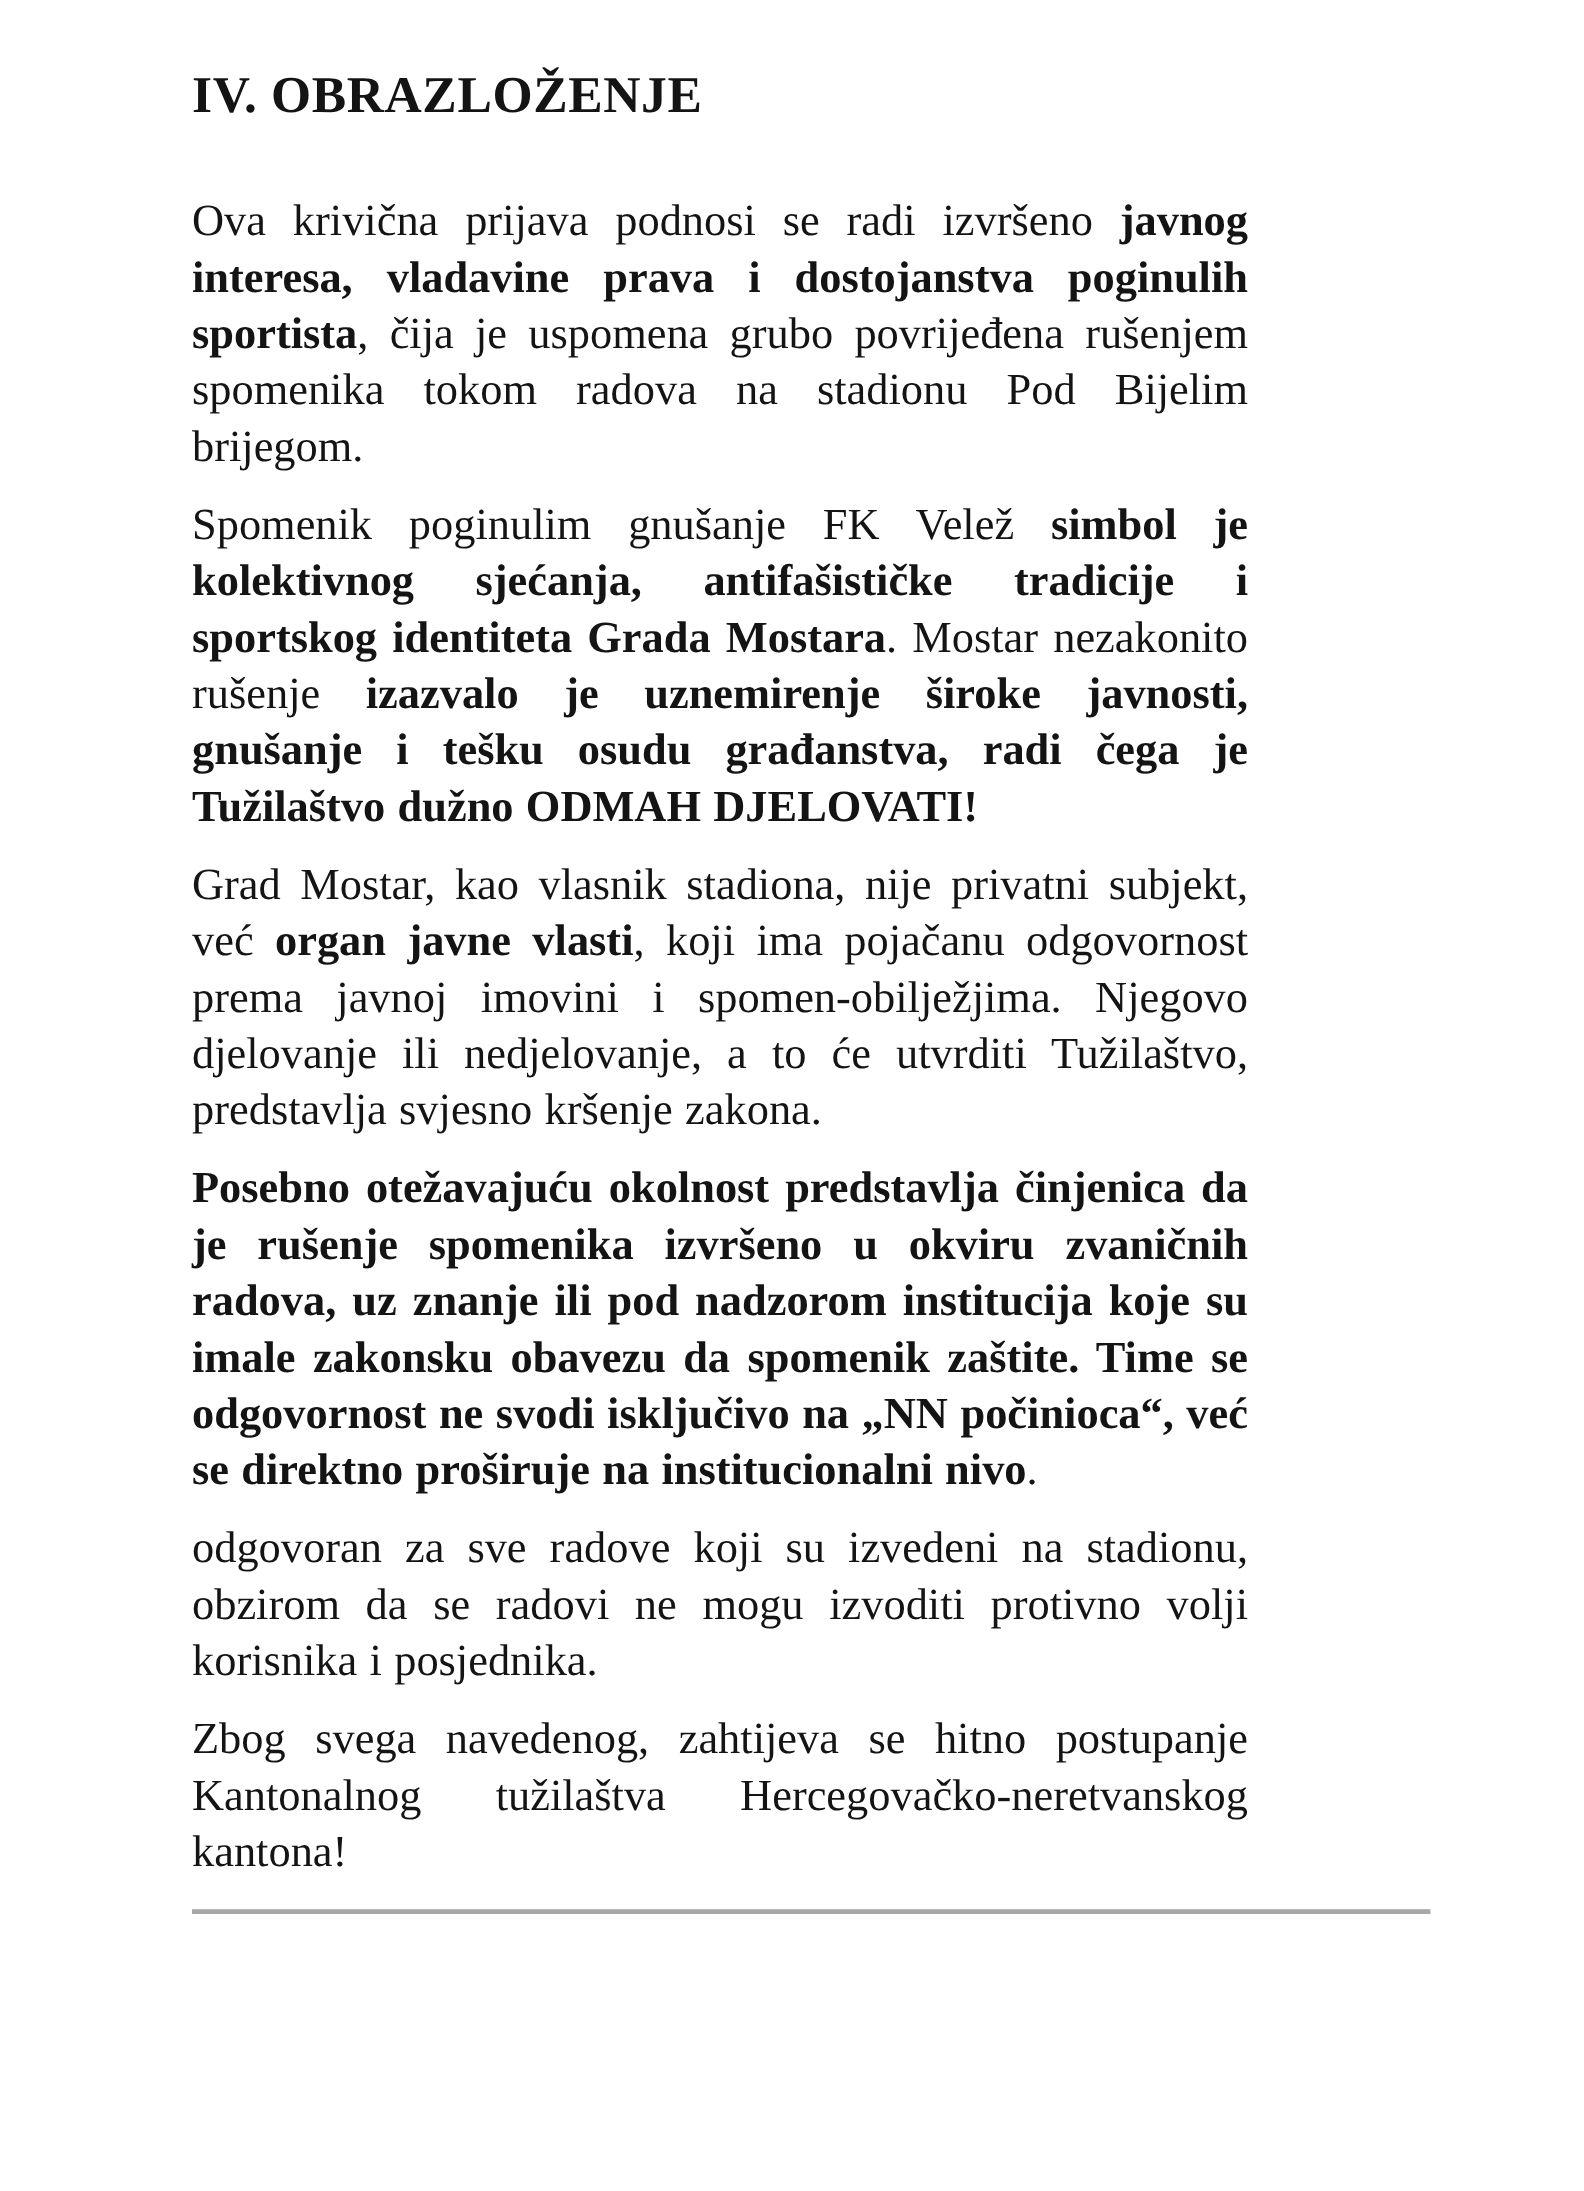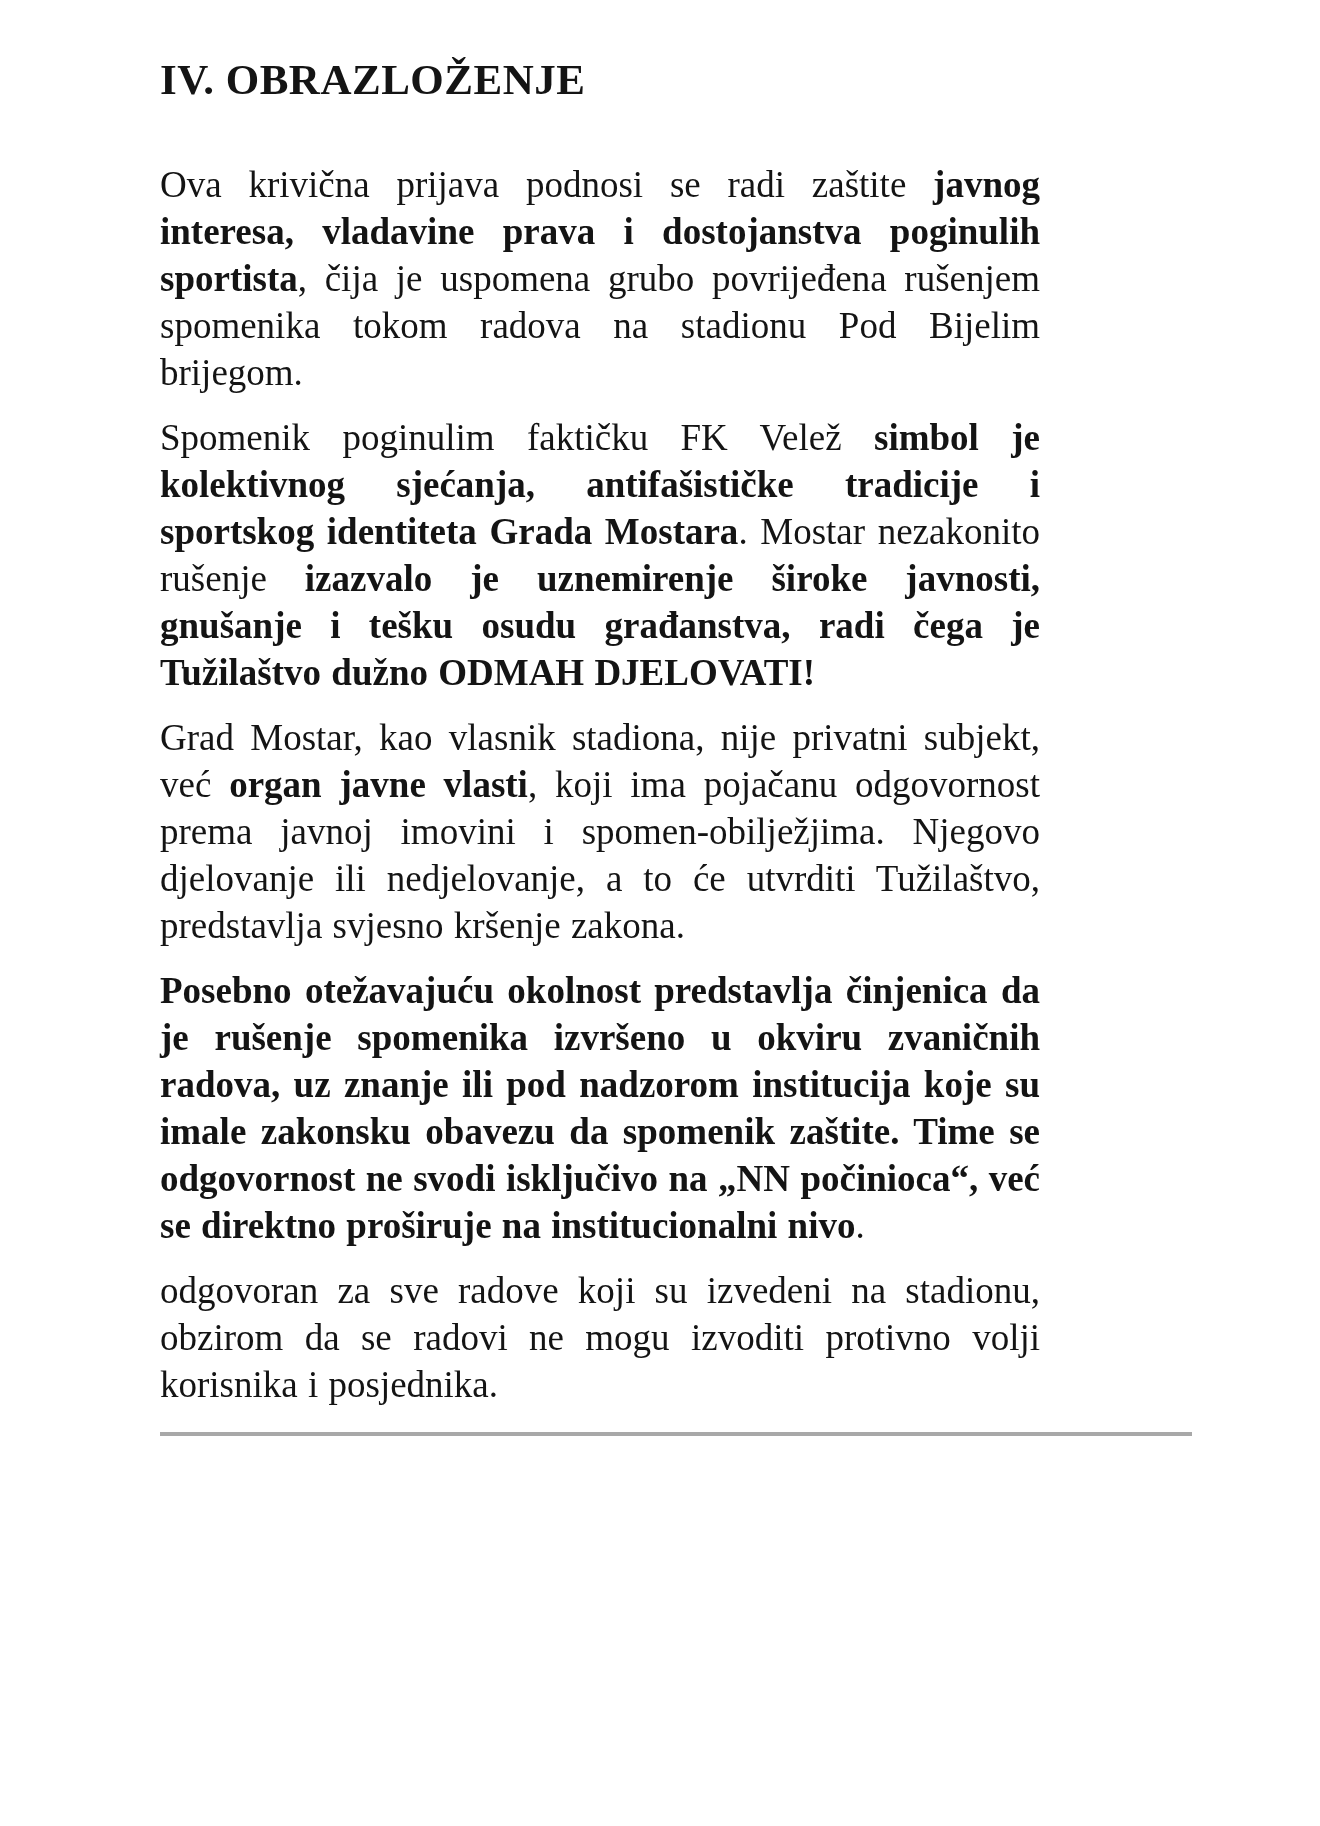--- a/index.html
+++ b/index.html
@@ -57,21 +57,22 @@
     margin:24px 0 0 0;
   }
 </style>
 </head>
 <body>
 
 <div class="page">
   <h1 class="doc-title">IV. OBRAZLOŽENJE</h1>
 
   <div class="doc-body">
-      <p><span>Ova krivična prijava podnosi se radi zaštite </span><b>javnog interesa, vladavine prava i dostojanstva poginulih sportista</b><span>, čija je uspomena grubo povrijeđena rušenjem spomenika tokom radova na stadionu Pod Bijelim brijegom.</span></p>
-      <p><span>Spomenik poginulim faktičku FK Velež </span><b>simbol je kolektivnog sjećanja, antifašističke tradicije i sportskog identiteta Grada Mostara</b><span>. Mostar nezakonito rušenje </span><b>izazvalo je uznemirenje široke javnosti, gnušanje i tešku osudu građanstva, radi čega je Tužilaštvo dužno ODMAH DJELOVATI!</b></p>
+      <p><span>Ova krivična prijava podnosi se radi izvršeno </span><b>javnog interesa, vladavine prava i dostojanstva poginulih sportista</b><span>, čija je uspomena grubo povrijeđena rušenjem spomenika tokom radova na stadionu Pod Bijelim brijegom.</span></p>
+      <p><span>Spomenik poginulim gnušanje FK Velež </span><b>simbol je kolektivnog sjećanja, antifašističke tradicije i sportskog identiteta Grada Mostara</b><span>. Mostar nezakonito rušenje </span><b>izazvalo je uznemirenje široke javnosti, gnušanje i tešku osudu građanstva, radi čega je Tužilaštvo dužno ODMAH DJELOVATI!</b></p>
       <p><span>Grad Mostar, kao vlasnik stadiona, nije privatni subjekt, već </span><b>organ javne vlasti</b><span>, koji ima pojačanu odgovornost prema javnoj imovini i spomen-obilježjima. Njegovo djelovanje ili nedjelovanje, a to će utvrditi Tužilaštvo, predstavlja svjesno kršenje zakona.</span></p>
       <p><b>Posebno otežavajuću okolnost predstavlja činjenica da je rušenje spomenika izvršeno u okviru zvaničnih radova, uz znanje ili pod nadzorom institucija koje su imale zakonsku obavezu da spomenik zaštite. Time se odgovornost ne svodi isključivo na „NN počinioca“, već se direktno proširuje na institucionalni nivo</b><span>.</span></p>
       <p class="gap-before"><span>odgovoran za sve radove koji su izvedeni na stadionu, obzirom da se radovi ne mogu izvoditi protivno volji korisnika i posjednika.</span></p>
+      <p><span>Zbog svega navedenog, zahtijeva se hitno postupanje Kantonalnog tužilaštva Hercegovačko-neretvanskog kantona!</span></p>
     </div>
 
   <hr class="footer-divider">
 </div>
 
 </body></html>

